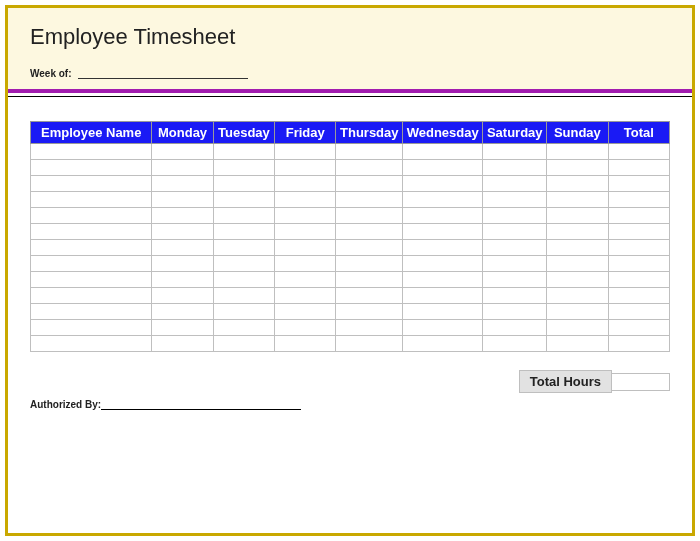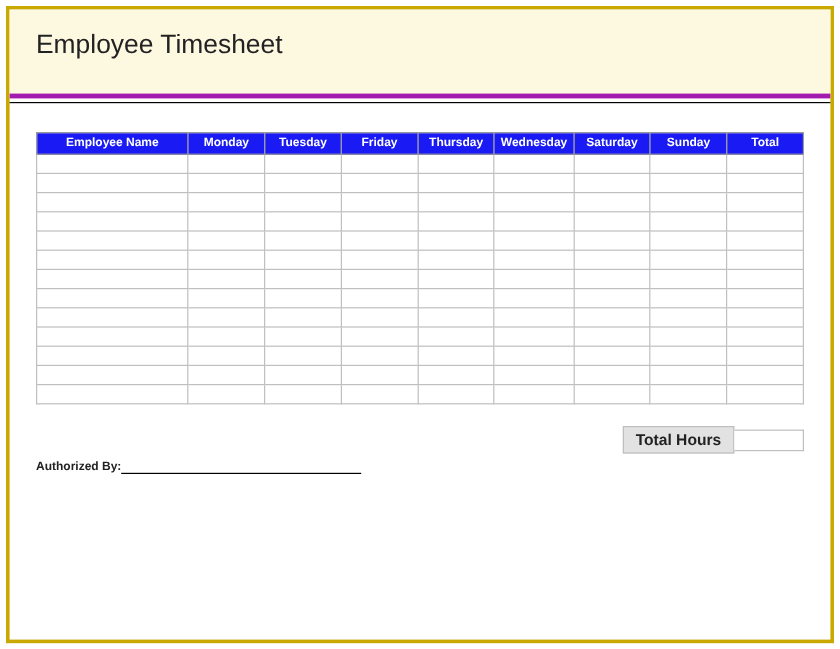--- a/index.html
+++ b/index.html
@@ -54,21 +54,21 @@
     border-bottom: 1px solid #333;
     width: 170px;
     height: 10px;
   }
   .body-area {
     padding: 28px 22px 10px 22px;
   }
   table.sheet {
     border-collapse: collapse;
     width: 100%;
-    font-size: 10px;
+    font-size: 13px;
   }
   table.sheet th {
     background: #1a1af5;
     color: #fff;
     font-weight: bold;
     border: 1px solid #999;
     padding: 3px 2px;
     text-align: center;
     white-space: nowrap;
   }
@@ -118,20 +118,24 @@
     height: 10px;
   }
 </style>
 </head>
 <body>
 
 <div class="frame">
 
   <div class="header-area">
     <div class="title">Employee Timesheet</div>
+    <div class="week-row">
+      <span>Week of:</span>
+      <span class="week-line"></span>
+    </div>
   </div>
 
   <div class="body-area">
 
     <table class="sheet">
       <thead>
         <tr>
           <th class="col-name">Employee Name</th>
           <th class="col-day">Monday</th>
           <th class="col-day">Tuesday</th>

